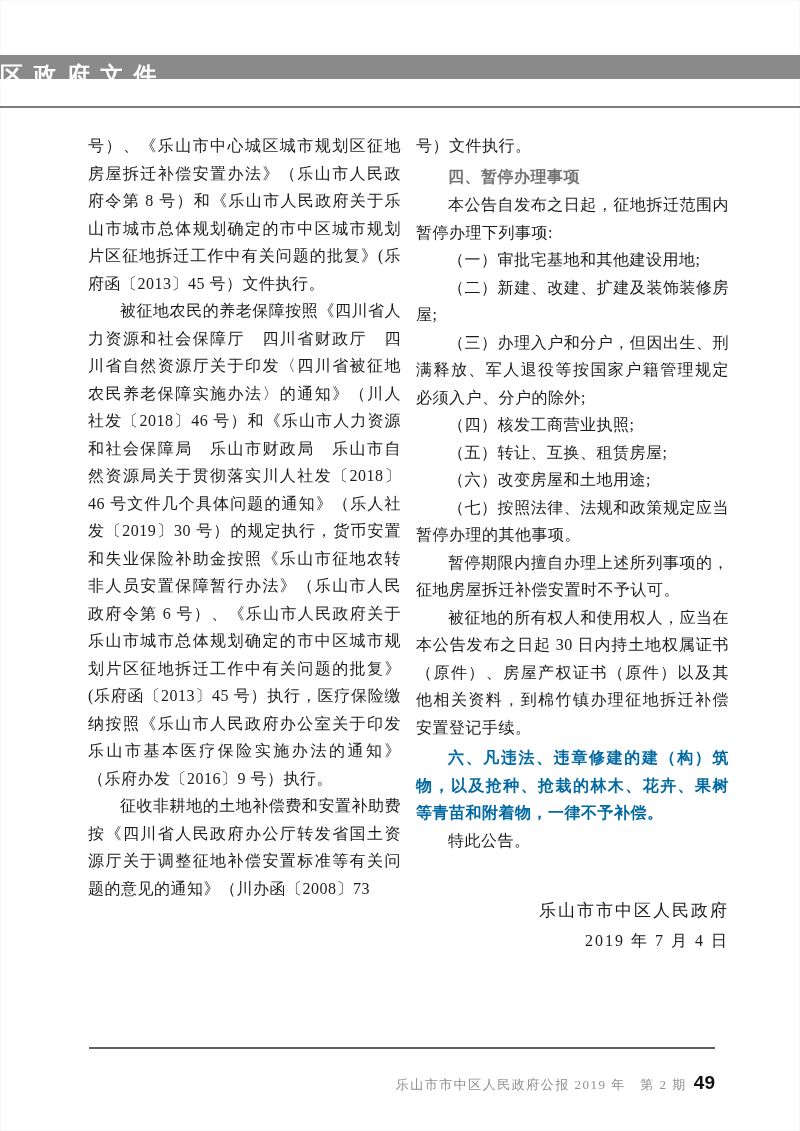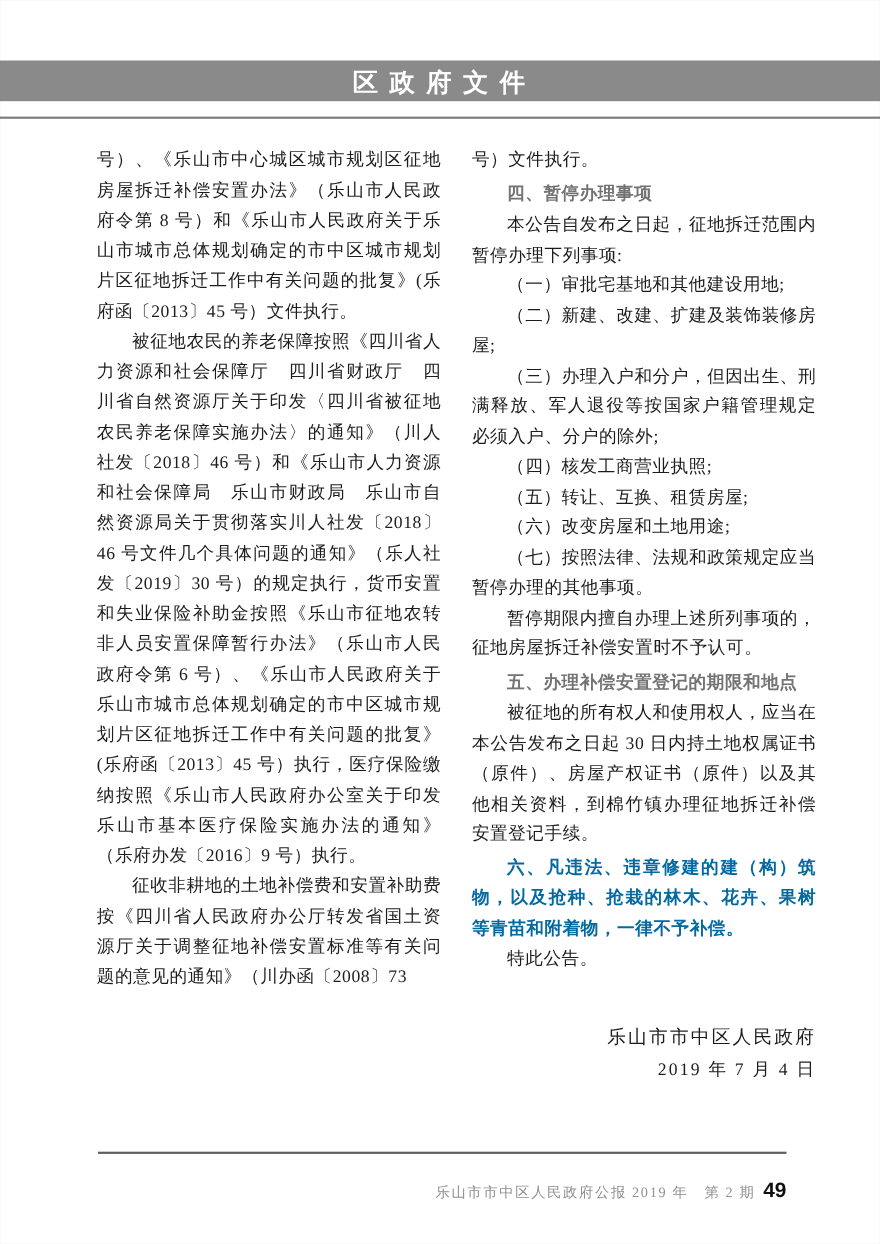--- a/index.html
+++ b/index.html
@@ -12,23 +12,23 @@
     overflow: hidden;
   }
   .page {
     position: absolute; inset: 0;
     background: #ffffff;
     box-shadow: inset 0 0 2px rgba(0,0,0,0.08);
   }
 
   
   .banner {
-    position: absolute; top: 55px; left: 0; right: 0; height: 37px;
+    position: absolute; top: 55px; left: 0; right: 0; height: 24px;
     background: #8a8a8a;
-    text-align: center;
+    text-align: left;
     line-height: 40px;
   }
   .banner-title {
     color: #ffffff;
     font-family: "Liberation Sans", "DejaVu Sans", sans-serif;
     font-weight: 700;
     font-size: 23px;
     letter-spacing: 2px;
     white-space: pre;
   }
@@ -41,21 +41,21 @@
   .col {
     position: absolute; top: 132px; width: 313px;
     font-size: 16px;
     line-height: 27.5px;
     letter-spacing: 0.5px;
     text-align: justify;
     text-justify: inter-character;
     color: #1c1c1c;
   }
   .col-left  { left: 88px; }
-  .col-right { left: 416px; margin-left: 13px; }
+  .col-right { left: 416px; }
 
   .para { text-indent: 2em; }
   .para.no-indent { text-indent: 0; }
 
   .heading {
     font-family: "Liberation Sans", "DejaVu Sans", sans-serif;
     font-weight: 700;
     text-indent: 2em;
     margin-top: 3px;
     margin-bottom: 1px;
@@ -120,21 +120,20 @@
     <p class="heading">四、暂停办理事项</p>
     <p class="para">本公告自发布之日起，征地拆迁范围内暂停办理下列事项:</p>
     <p class="para">（一）审批宅基地和其他建设用地;</p>
     <p class="para">（二）新建、改建、扩建及装饰装修房屋;</p>
     <p class="para">（三）办理入户和分户，但因出生、刑满释放、军人退役等按国家户籍管理规定必须入户、分户的除外;</p>
     <p class="para">（四）核发工商营业执照;</p>
     <p class="para">（五）转让、互换、租赁房屋;</p>
     <p class="para">（六）改变房屋和土地用途;</p>
     <p class="para">（七）按照法律、法规和政策规定应当暂停办理的其他事项。</p>
     <p class="para">暂停期限内擅自办理上述所列事项的，征地房屋拆迁补偿安置时不予认可。</p>
-    <p class="heading">五、办理补偿安置登记的期限和地点</p>
     <p class="para">被征地的所有权人和使用权人，应当在本公告发布之日起 30 日内持土地权属证书（原件）、房屋产权证书（原件）以及其他相关资料，到棉竹镇办理征地拆迁补偿安置登记手续。</p>
     <p class="para bold-para">六、凡违法、违章修建的建（构）筑物，以及抢种、抢栽的林木、花卉、果树等青苗和附着物，一律不予补偿。</p>
     <p class="para">特此公告。</p>
 
     <div class="signature">
       <div class="issuer">乐山市市中区人民政府</div>
       <div class="date">2019 年 7 月 4 日</div>
     </div>
   </div>
 

